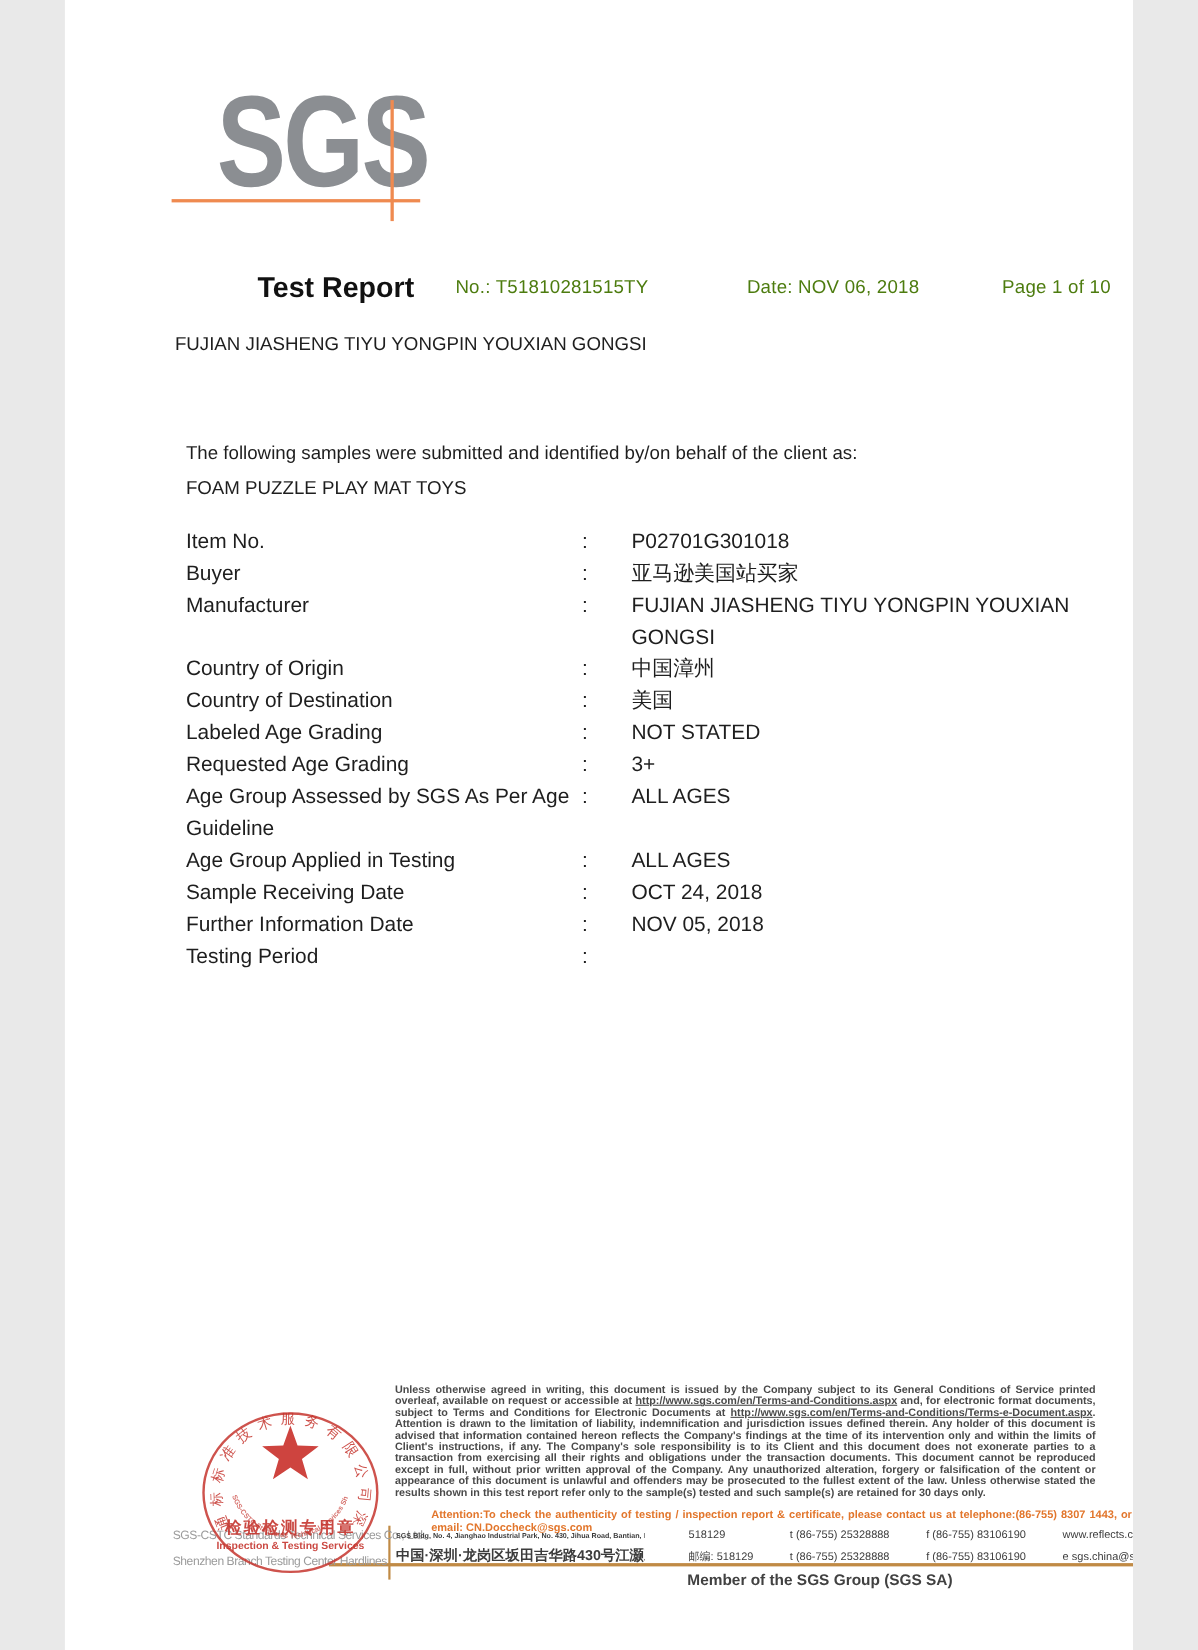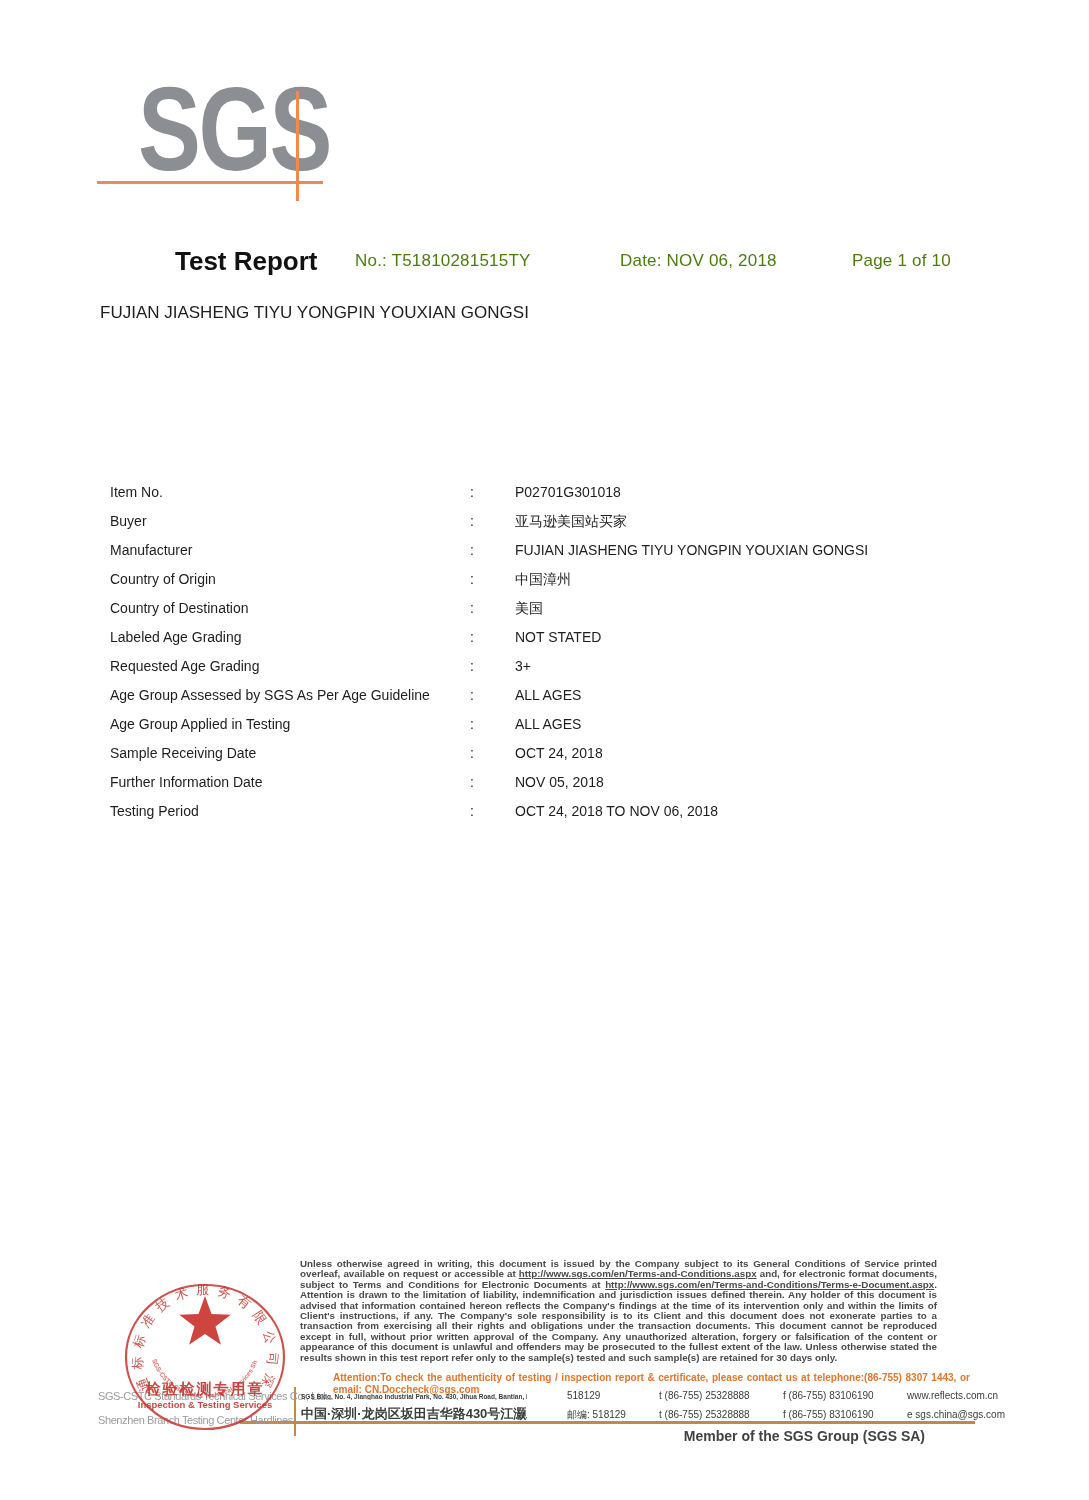--- a/index.html
+++ b/index.html
@@ -1,17 +1,17 @@
 <!DOCTYPE html>
 <html><head>
 <meta charset="utf-8">
 <style>
   html,body{margin:0;padding:0;background:#e9e9e9;}
   .page{
-    position:relative;width:1089px;height:1500px;background:#ffffff;
+    position:relative;width:971px;height:1500px;background:#ffffff;
     font-family:"Liberation Sans", sans-serif;color:#1e1e1e;overflow:hidden;
     margin:0 auto;
   }
   
   .logo-wrap{position:absolute;left:0;top:0;width:420px;height:240px;}
   .logo-text{
     position:absolute;left:138px;top:70px;font-size:118px;font-weight:bold;
     color:#8b8e92;letter-spacing:-3px;line-height:1;
     transform:scaleX(0.80);transform-origin:left top;
   }
@@ -25,21 +25,21 @@
   .meta.date{left:445px;}
   .meta.page{left:677px;}
   
   .client{position:absolute;left:100px;top:296px;font-size:17px;line-height:33px;}
   
   .intro{position:absolute;left:110px;top:396px;font-size:17px;line-height:32px;}
   
   .info-table{
     position:absolute;left:110px;top:478px;width:820px;
     display:grid;grid-template-columns:360px 45px 1fr;
-    font-size:14px;line-height:29px;
+    font-size:19px;line-height:29px;
   }
   .info-table .lbl{padding-right:8px;}
   .info-table .colon{}
   .info-table .val{}
   .cjk{font-family:"Liberation Serif","DejaVu Serif",serif;}
   
   .stamp-company{
     position:absolute;left:98px;top:1384px;z-index:1;
     font-size:11px;line-height:24px;color:#9b9b9b;letter-spacing:-0.4px;white-space:nowrap;
   }
@@ -84,20 +84,24 @@
     <div class="doc-title">Test Report</div>
     <div class="meta no">No.: T51810281515TY</div>
     <div class="meta date">Date: NOV 06, 2018</div>
     <div class="meta page">Page 1 of 10</div>
   </div>
 
   <div class="client">
     <div>FUJIAN JIASHENG TIYU YONGPIN YOUXIAN GONGSI</div>
   </div>
 
+  <div class="intro">
+    <div>The following samples were submitted and identified by/on behalf of the client as:</div>
+    <div>FOAM PUZZLE PLAY MAT TOYS</div>
+  </div>
 
   <div class="info-table">
     <div class="lbl">Item No.</div>
     <div class="colon">:</div>
     <div class="val">P02701G301018</div>
 
     <div class="lbl">Buyer</div>
     <div class="colon">:</div>
     <div class="val cjk">亚马逊美国站买家</div>
 
@@ -132,21 +136,20 @@
     <div class="lbl">Sample Receiving Date</div>
     <div class="colon">:</div>
     <div class="val">OCT 24, 2018</div>
 
     <div class="lbl">Further Information Date</div>
     <div class="colon">:</div>
     <div class="val">NOV 05, 2018</div>
 
     <div class="lbl">Testing Period</div>
     <div class="colon">:</div>
-    <div class="val">OCT 24, 2018 TO NOV 06, 2018</div>
   </div>
 
   <div class="stamp-company">
     <div>SGS-CSTC Standards Technical Services Co., Ltd.</div>
     <div>Shenzhen Branch Testing Center Hardlines</div>
   </div>
 
   <svg class="stamp-svg" width="200" height="170" viewBox="0 0 200 170">
     <ellipse cx="100" cy="85" rx="79" ry="72" fill="none" stroke="#c5352e" stroke-width="2.2" opacity="0.85"></ellipse>
     <path id="rimPath" d="M 45.4,116.5 A 63,63 0 1 1 154.6,116.5" fill="none"></path>

